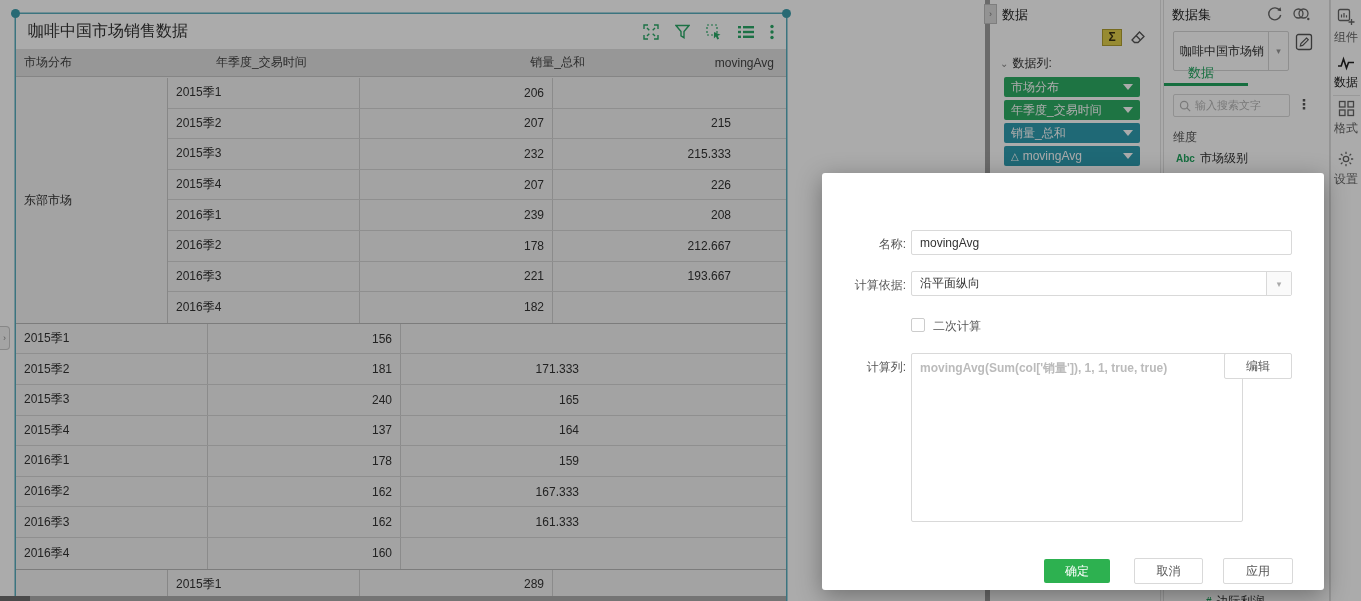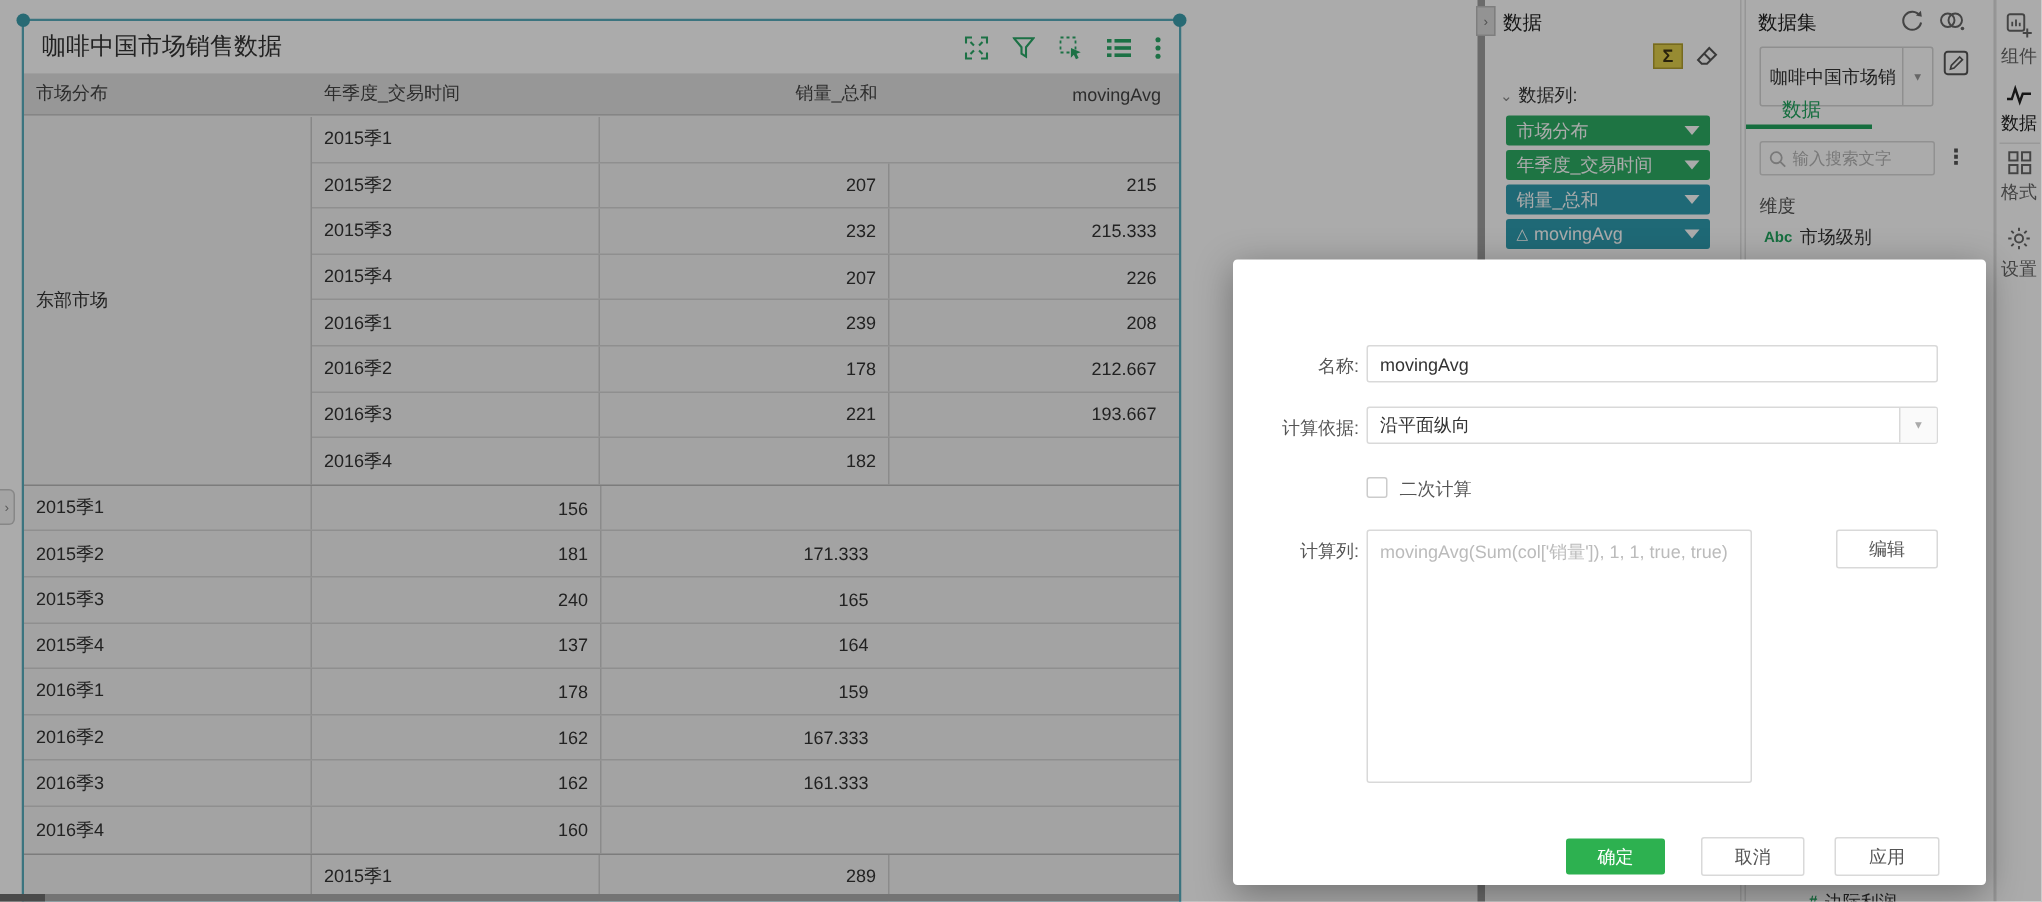--- a/index.html
+++ b/index.html
@@ -16,21 +16,21 @@
   .wtools { display:flex; gap:16px; align-items:center; }
   .wtools svg { display:block; }
   #table-head { position:absolute; left:0; top:35px; width:100%; height:28px; background:#e2e2e2;
     border-bottom:1px solid #c6c6c6; display:flex; align-items:center; font-size:12px; color:#444; }
   .hc1{ width:192px; padding-left:8px; }
   .hc2{ width:192px; padding-left:8px; }
   .hc3{ width:193px; text-align:right; padding-right:8px; }
   .hc4{ width:193px; text-align:right; padding-right:12px; }
   #table-body { position:absolute; left:0; top:64px; width:100%; bottom:0; overflow:hidden; }
   .tgroup { display:flex; border-bottom:1px solid #b9b9b9; }
-  .market-cell { width:192px; border-right:1px solid #c9c9c9; display:flex; align-items:center;
+  .market-cell { width:152px; border-right:1px solid #c9c9c9; display:flex; align-items:center;
     padding-left:8px; font-size:12px; color:#333; }
   .rows-col { flex:1; }
   .trow { height:30.6px; display:flex; align-items:center; border-bottom:1px solid #d6d6d6; font-size:12px; color:#333; }
   .trow:last-child { border-bottom:none; }
   .cell.c2 { width:192px; padding-left:8px; border-right:1px solid #cfcfcf; height:100%; display:flex; align-items:center; }
   .cell.c3 { width:193px; text-align:right; padding-right:8px; border-right:1px solid #cfcfcf; height:100%;
     display:flex; align-items:center; justify-content:flex-end; }
   .cell.c4 { width:190px; text-align:right; padding-right:12px; display:flex; align-items:center; justify-content:flex-end; }
 
   #hscrollbar { position:absolute; left:0; top:596px; width:786px; height:5px; background:#adadad; z-index:6; }
@@ -103,22 +103,22 @@
   .mlabel { position:absolute; left:0; width:84px; text-align:right; font-size:12px; color:#555; }
   .minput { position:absolute; left:89px; width:381px; height:25px; border:1px solid #d9d9d9; border-radius:2px;
     background:#fff; font-size:12px; color:#333; display:flex; align-items:center; padding-left:8px; }
   #basis-select { display:flex; align-items:center; padding-left:0; }
   #basis-select .bval { flex:1; padding-left:8px; }
   #basis-select .bchev { width:25px; height:100%; border-left:1px solid #d9d9d9; color:#aaa; font-size:9px;
     display:flex; align-items:center; justify-content:center; background:#fafafa; }
   #secondary-checkbox { position:absolute; left:89px; top:145px; width:14px; height:14px; border:1px solid #ccc;
     border-radius:2px; background:#fff; }
   #secondary-label { position:absolute; left:111px; top:145px; font-size:12px; color:#555; }
-  #calc-textarea { position:absolute; left:89px; top:180px; width:257px; height:169px; border:1px solid #d9d9d9;
-    border-radius:2px; background:#fff; font-size:12px; color:#bbb; padding:7px 8px; line-height:1.3; }
+  #calc-textarea { position:absolute; left:89px; top:180px; width:332px; height:169px; border:1px solid #d9d9d9;
+    border-radius:2px; background:#fff; font-size:12px; color:#bbb; padding:7px 8px; line-height:1.3;font-weight:bold; }
   .mbtn { position:absolute; height:26px; border:1px solid #d9d9d9; border-radius:2px; background:#fff;
     font-size:12px; color:#555; display:flex; align-items:center; justify-content:center; cursor:pointer; }
   #edit-btn { left:402px; top:180px; width:68px; }
   #ok-btn { left:222px; top:386px; width:66px; height:24px; background:#2db150; border:none; color:#fff; }
   #cancel-btn { left:312px; top:385px; width:69px; }
   #apply-btn { left:401px; top:385px; width:70px; }
 </style>
 </head>
 <body>
 
@@ -171,20 +171,21 @@
     <span class="hc3">销量_总和</span>
     <span class="hc4">movingAvg</span>
   </div>
 
   <div id="table-body">
       <div class="tgroup">
         <div class="market-cell">东部市场</div>
         <div class="rows-col">
           <div class="trow">
             <div class="cell c2">2015季1</div>
+            <div class="cell c3">206</div>
             <div class="cell c4"></div>
           </div>
           <div class="trow">
             <div class="cell c2">2015季2</div>
             <div class="cell c3">207</div>
             <div class="cell c4">215</div>
           </div>
           <div class="trow">
             <div class="cell c2">2015季3</div>
             <div class="cell c3">232</div>

